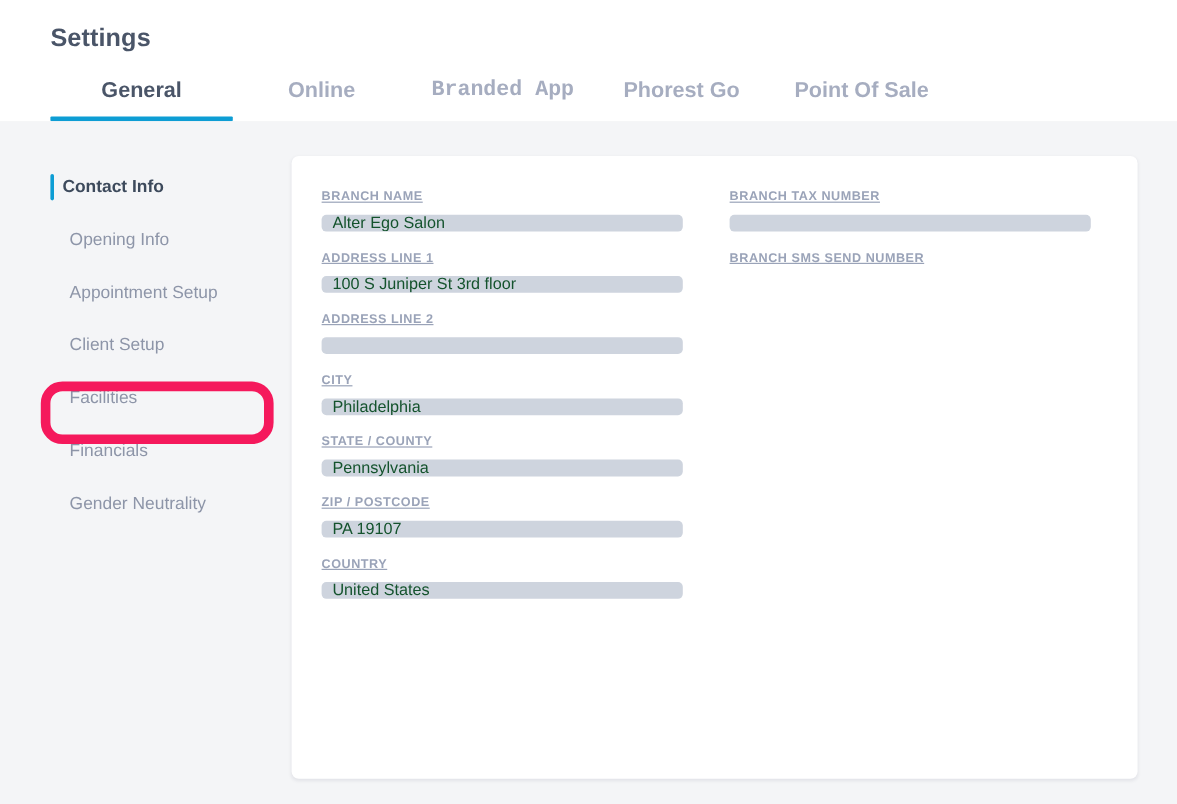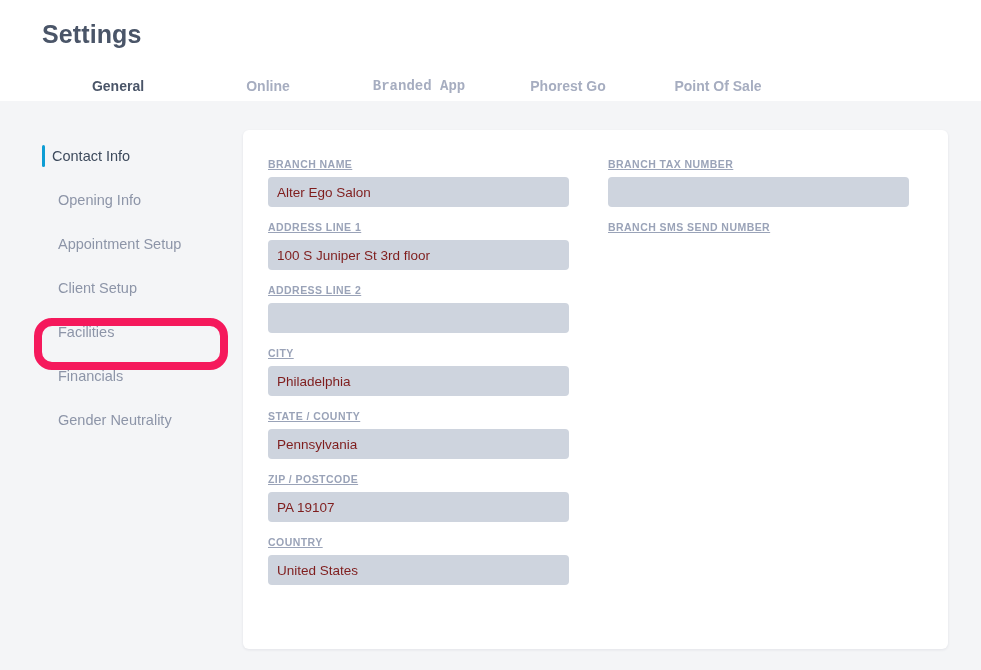--- a/index.html
+++ b/index.html
@@ -31,39 +31,39 @@
     top: 0;
     width: 981px;
     height: 101px;
     background: #ffffff;
   }
 
   .page-title {
     position: absolute;
     left: 42px;
     top: 20px;
-    font-size: 25px;
+    font-size: 21px;
     font-weight: bold;
     color: #4a5568;
     letter-spacing: 0.1px;
   }
 
   .tabbar {
     position: absolute;
     left: 0;
     top: 64px;
     width: 981px;
     height: 37px;
   }
 
   .tab {
     position: absolute;
-    top: 11px;
+    top: 0;
     height: 37px;
-    font-size: 14px;
+    font-size: 18px;
     font-weight: bold;
     color: #a6adc0;
     text-align: center;
     cursor: pointer;
     white-space: nowrap;
     line-height: 22px;
   }
 
   .tab.active {
     color: #4a5568;
@@ -104,21 +104,21 @@
     align-items: center;
     padding-left: 16px;
     font-size: 14.5px;
     color: #8d95a8;
     cursor: pointer;
     white-space: nowrap;
   }
 
   .side-item.active {
     color: #3d4a5c;
-    font-weight: normal;
+    font-weight: bold;
     padding-left: 10px;
   }
 
   .side-marker {
     position: absolute;
     left: 0;
     top: 11px;
     width: 3px;
     height: 22px;
     background: #0d9dd4;
@@ -166,28 +166,28 @@
     color: #9aa3b8;
     letter-spacing: 0.45px;
     text-transform: uppercase;
     margin-bottom: 6px;
     line-height: 14px;
     text-decoration: underline;
   }
 
   .field-input {
     width: 301px;
-    height: 30px;
+    height: 14px;
     background: #ced4de;
     border: none;
     border-radius: 4px;
     padding: 0 9px;
     font-family: "Liberation Sans", sans-serif;
     font-size: 13.5px;
-    color: #7f1d1d;
+    color: #14532d;
     outline: none;
   }
 
   .field-input::placeholder { color: #606a7e; opacity: 1; }
 </style>
 </head>
 <body>
 
 <div id="app">
 

